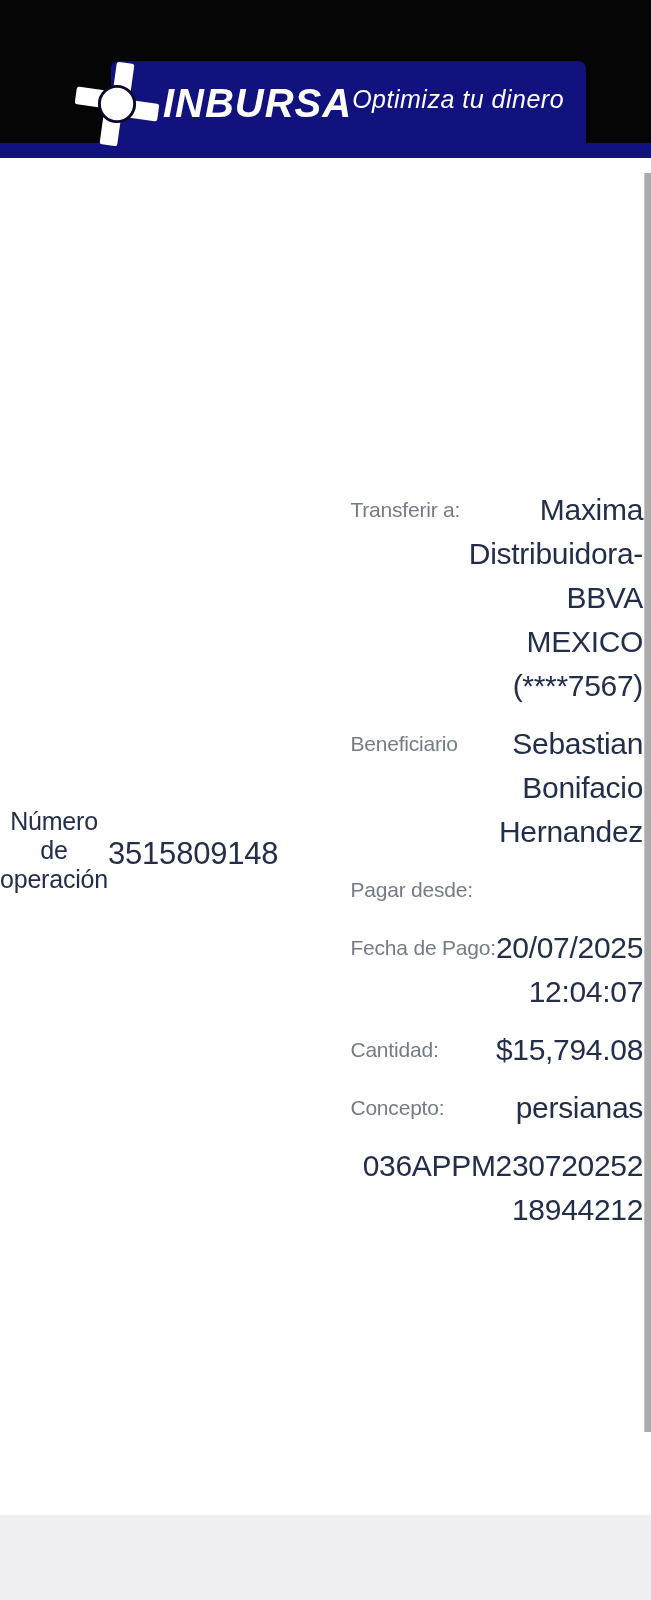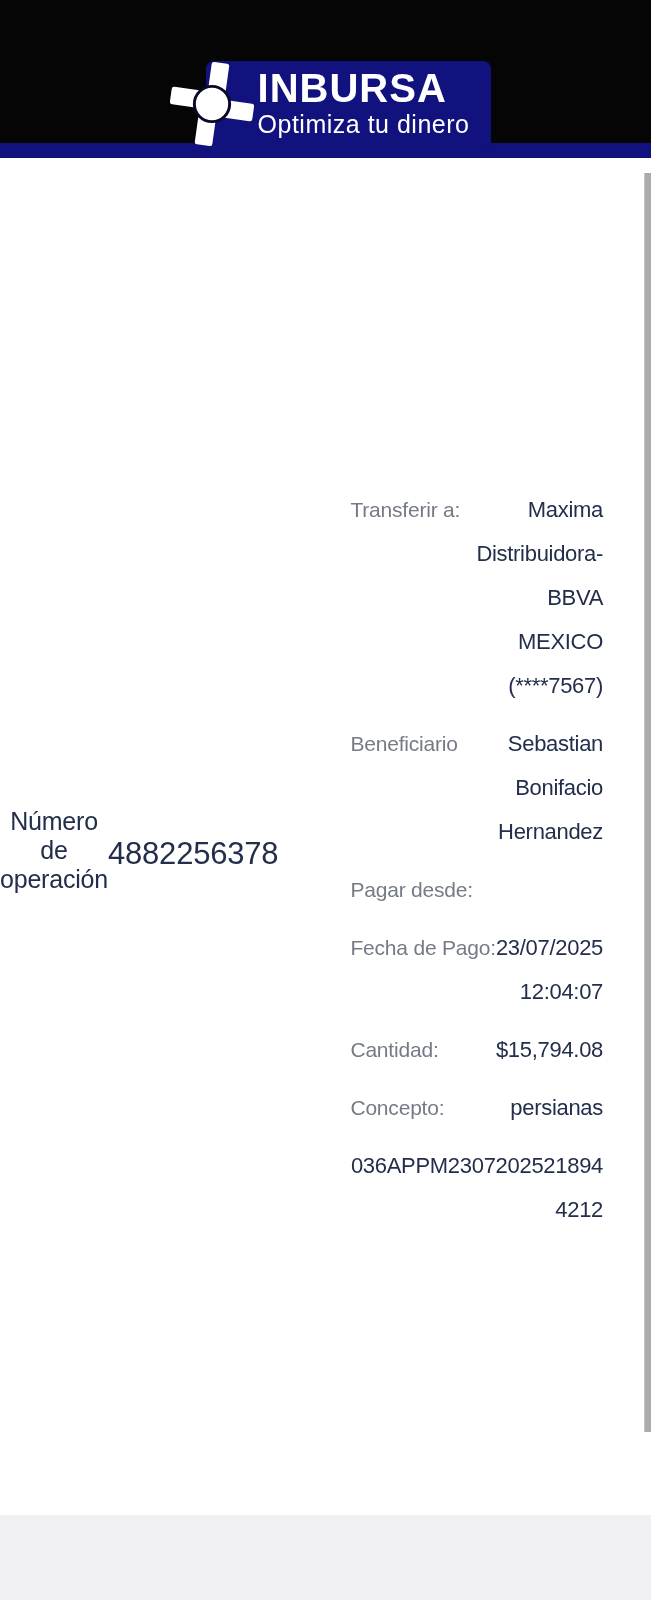--- a/index.html
+++ b/index.html
@@ -49,22 +49,23 @@
     position: relative;
     z-index: 1;
     width: 84px;
     height: 90px;
     flex: 0 0 auto;
   }
   .logo-text {
     position: relative;
     z-index: 1;
     display: flex;
-    flex-direction: column;
+    flex-direction: row;
     padding: 2px 12px 4px 4px;
+    font-style: italic;
   }
   .brand-name {
     color: #ffffff;
     font-size: 40px;
     font-weight: bold;
     letter-spacing: 1px;
     line-height: 1.0;
   }
   .brand-tagline {
     color: #ffffff;
@@ -133,21 +134,21 @@
     flex: 0 0 auto;
     letter-spacing: -0.2px;
   }
   .detail-value-wrap {
     flex: 1 1 auto;
     text-align: right;
   }
   .detail-value {
     display: inline-block;
     max-width: 372px;
-    font-size: 22px;
+    font-size: 30px;
     color: #232E4A;
     line-height: 44px;
     text-align: right;
     letter-spacing: -0.3px;
   }
   .detail-value--tight {
     max-width: 288px;
     word-break: break-all;
   }
 
@@ -196,21 +197,21 @@
   <div class="brand-strip"></div>
 
   <div class="content">
 
     <svg class="check-badge" viewBox="0 0 100 104" xmlns="http://www.w3.org/2000/svg">
       <circle cx="50" cy="54" r="48" fill="#17A287"></circle>
       <path d="M 30 56 L 46 74 L 76 32" fill="none" stroke="#F4F7F6" stroke-width="12" stroke-linecap="round" stroke-linejoin="round"></path>
     </svg>
 
     <div class="op-title">Número de operación</div>
-    <div class="op-number">4882256378</div>
+    <div class="op-number">3515809148</div>
 
     <hr class="divider">
 
     <div class="details" id="details">
   <div class="detail-row">
     <span class="detail-label">Transferir a:</span>
     <span class="detail-value-wrap">
       <span class="detail-value">Maxima Distribuidora-BBVA MEXICO (****7567)</span>
     </span>
   </div>
@@ -222,21 +223,21 @@
     </span>
   </div>
 
   <div class="detail-row">
     <span class="detail-label">Pagar desde:</span>
   </div>
 
   <div class="detail-row">
     <span class="detail-label">Fecha de Pago:</span>
     <span class="detail-value-wrap">
-      <span class="detail-value">23/07/2025 12:04:07</span>
+      <span class="detail-value">20/07/2025 12:04:07</span>
     </span>
   </div>
 
   <div class="detail-row">
     <span class="detail-label">Cantidad:</span>
     <span class="detail-value-wrap">
       <span class="detail-value">$15,794.08</span>
     </span>
   </div>
 

